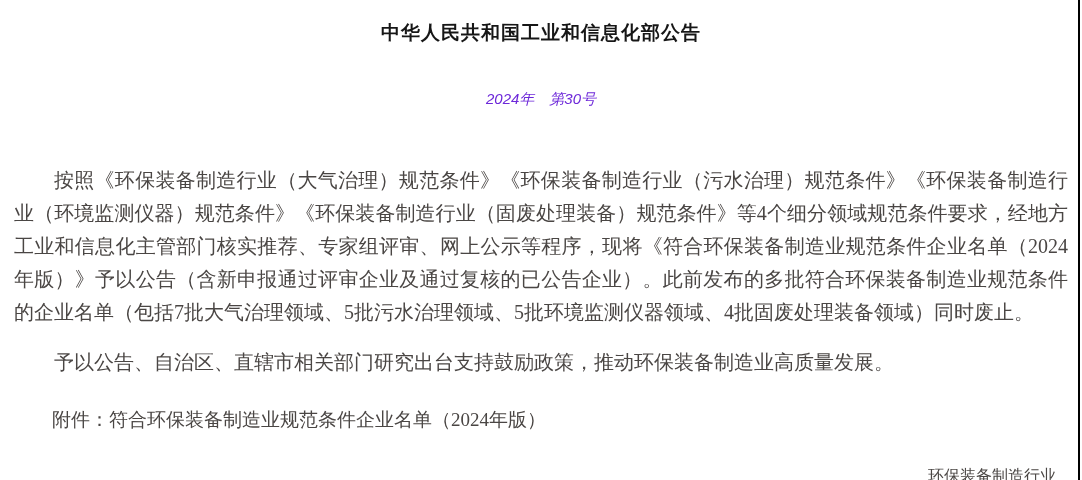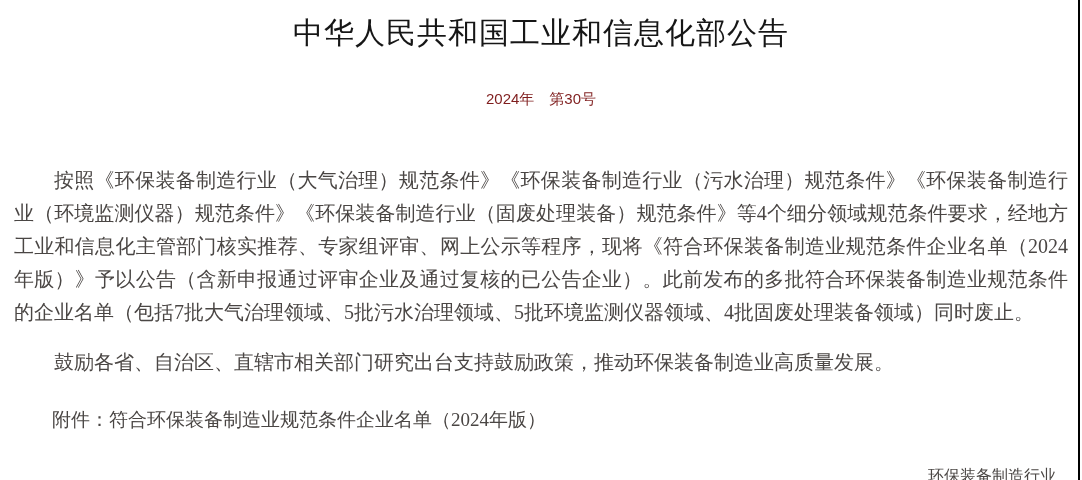--- a/index.html
+++ b/index.html
@@ -24,34 +24,35 @@
     height: 100%;
     background: #000000;
   }
   .content {
     padding: 0 14px;
   }
   .announcement-title {
     margin: 18px 0 0 0;
     text-align: center;
     font-family: "Liberation Sans", "DejaVu Sans", sans-serif;
-    font-size: 30px;
-    font-weight: 400;
+    font-size: 19px;
+    font-weight: 700;
     letter-spacing: 1px;
     color: #161616;
     line-height: 30px;
   }
   .doc-number {
     margin-top: 42px;
     text-align: center;
     font-family: "Liberation Sans", "DejaVu Sans", sans-serif;
     font-size: 15px;
     font-weight: 400;
-    color: #7f1d1d;
+    color: #6d28d9;
     line-height: 18px;
+    font-style: italic;
   }
   .body-paragraph {
     margin: 0;
     font-size: 20px;
     line-height: 33px;
     color: #4a4644;
     text-indent: 2em;
     text-align: justify;
   }
   .para-1 {
@@ -86,21 +87,21 @@
 <body>
 
 <div class="page">
   <div class="content">
     <h1 class="announcement-title">中华人民共和国工业和信息化部公告</h1>
 
     <div class="doc-number">2024年　第30号</div>
 
     <p class="body-paragraph para-1">按照《环保装备制造行业（大气治理）规范条件》《环保装备制造行业（污水治理）规范条件》《环保装备制造行业（环境监测仪器）规范条件》《环保装备制造行业（固废处理装备）规范条件》等4个细分领域规范条件要求，经地方工业和信息化主管部门核实推荐、专家组评审、网上公示等程序，现将《符合环保装备制造业规范条件企业名单（2024年版）》予以公告（含新申报通过评审企业及通过复核的已公告企业）。此前发布的多批符合环保装备制造业规范条件的企业名单（包括7批大气治理领域、5批污水治理领域、5批环境监测仪器领域、4批固废处理装备领域）同时废止。</p>
 
-    <p class="body-paragraph para-2">鼓励各省、自治区、直辖市相关部门研究出台支持鼓励政策，推动环保装备制造业高质量发展。</p>
+    <p class="body-paragraph para-2">予以公告、自治区、直辖市相关部门研究出台支持鼓励政策，推动环保装备制造业高质量发展。</p>
 
     <p class="attachment-line">附件：符合环保装备制造业规范条件企业名单（2024年版）</p>
 
     <div class="signature-block">
       <div class="signer-name">环保装备制造行业</div>
       <div class="publish-date">2024年11月5日</div>
     </div>
   </div>
 
   <div class="page-right-border"></div>

